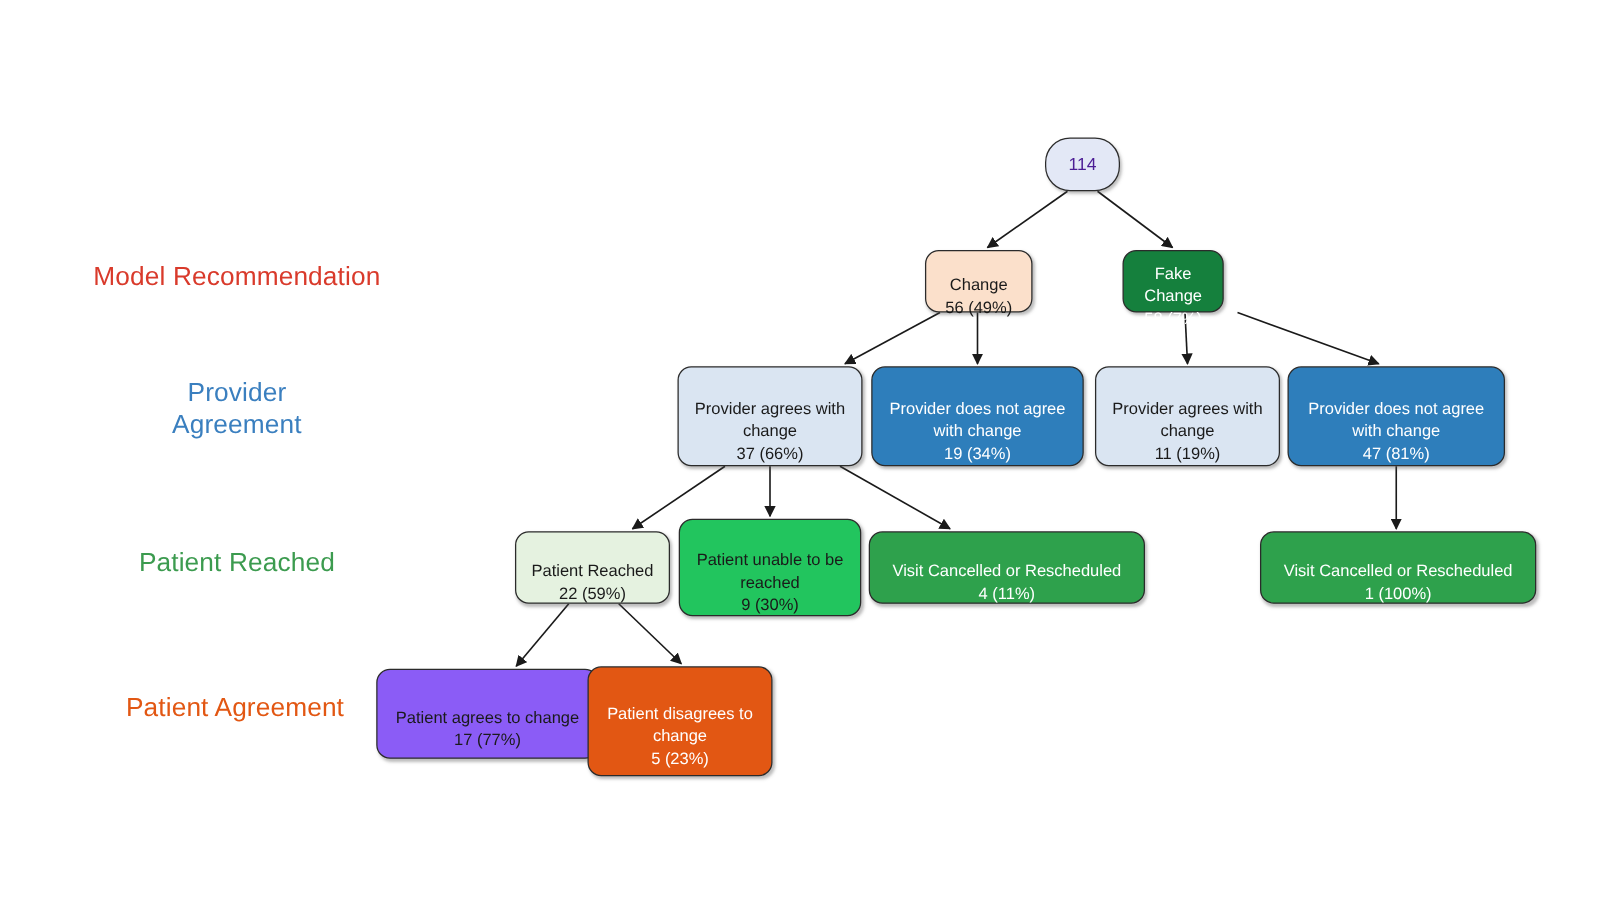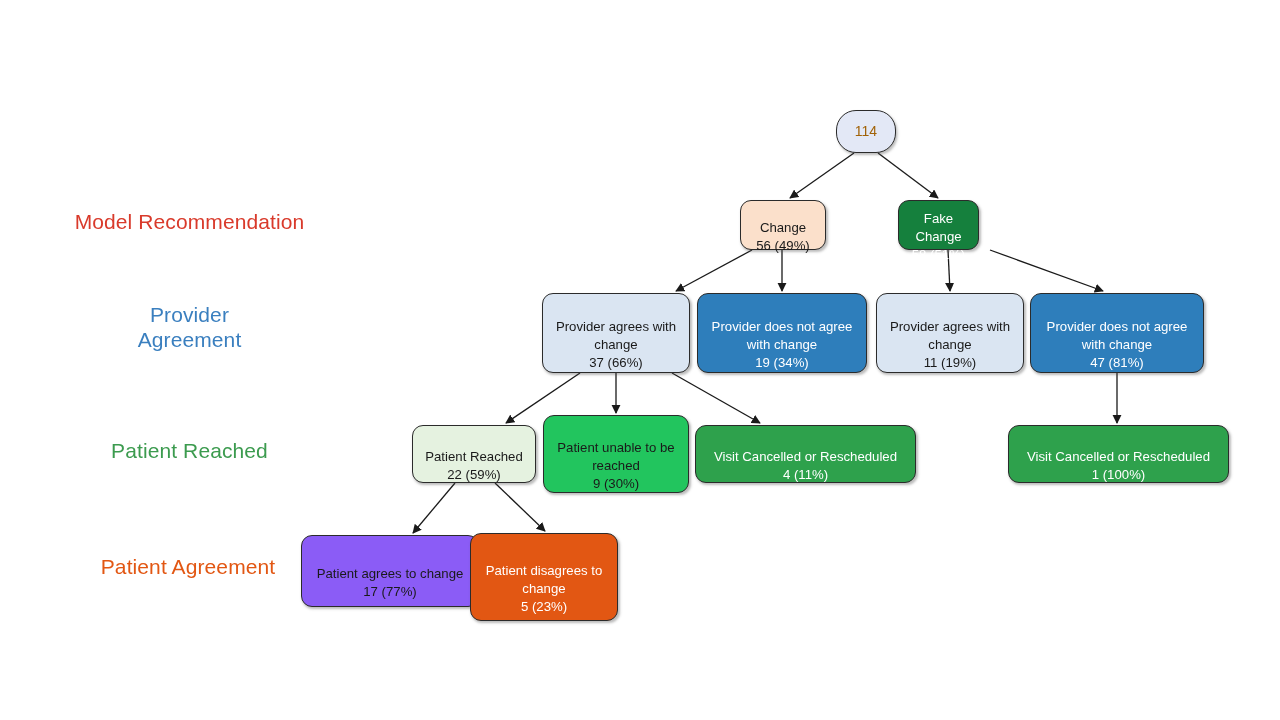--- a/index.html
+++ b/index.html
@@ -82,30 +82,30 @@
       </g>
   </svg>
   <div id="labels">
       <div class="row-label" style="left: 52px; top: 210px; width: 275px; color: rgb(217, 58, 43);">Model Recommendation</div>
       <div class="row-label" style="left: 112px; top: 303px; width: 155px; color: rgb(58, 127, 191);">Provider
 Agreement</div>
       <div class="row-label" style="left: 92px; top: 439px; width: 195px; color: rgb(60, 155, 79);">Patient Reached</div>
       <div class="row-label" style="left: 82px; top: 555px; width: 212px; color: rgb(226, 87, 19);">Patient Agreement</div>
     </div>
   <div id="nodes">
-      <div class="node root" style="left: 836px; top: 110px; width: 60px; height: 43px; background: rgb(227, 232, 246); color: #a16207; border-radius: 20px;">
+      <div class="node root" style="left: 836px; top: 110px; width: 60px; height: 43px; background: rgb(227, 232, 246); color: #4c1d95; border-radius: 20px;">
         <span class="n-value">114</span>
       </div>
       <div class="node" style="left: 740px; top: 200px; width: 86px; height: 50px; background: rgb(251, 224, 203); color: rgb(26, 26, 26);">
         <span class="n-title">Change</span>
         <span class="n-value">56 (49%)</span>
       </div>
       <div class="node light-text" style="left: 898px; top: 200px; width: 81px; height: 50px; background: #15803d; color: rgb(255, 255, 255);">
         <span class="n-title">Fake Change</span>
-        <span class="n-value">58 (51%)</span>
+        <span class="n-value">58 (7%)</span>
       </div>
       <div class="node" style="left: 542px; top: 293px; width: 148px; height: 80px; background: rgb(218, 229, 242); color: rgb(26, 26, 26);">
         <span class="n-title">Provider agrees with change</span>
         <span class="n-value">37 (66%)</span>
       </div>
       <div class="node light-text" style="left: 697px; top: 293px; width: 170px; height: 80px; background: rgb(46, 126, 187); color: rgb(255, 255, 255);">
         <span class="n-title">Provider does not agree with change</span>
         <span class="n-value">19 (34%)</span>
       </div>
       <div class="node" style="left: 876px; top: 293px; width: 148px; height: 80px; background: rgb(218, 229, 242); color: rgb(26, 26, 26);">

